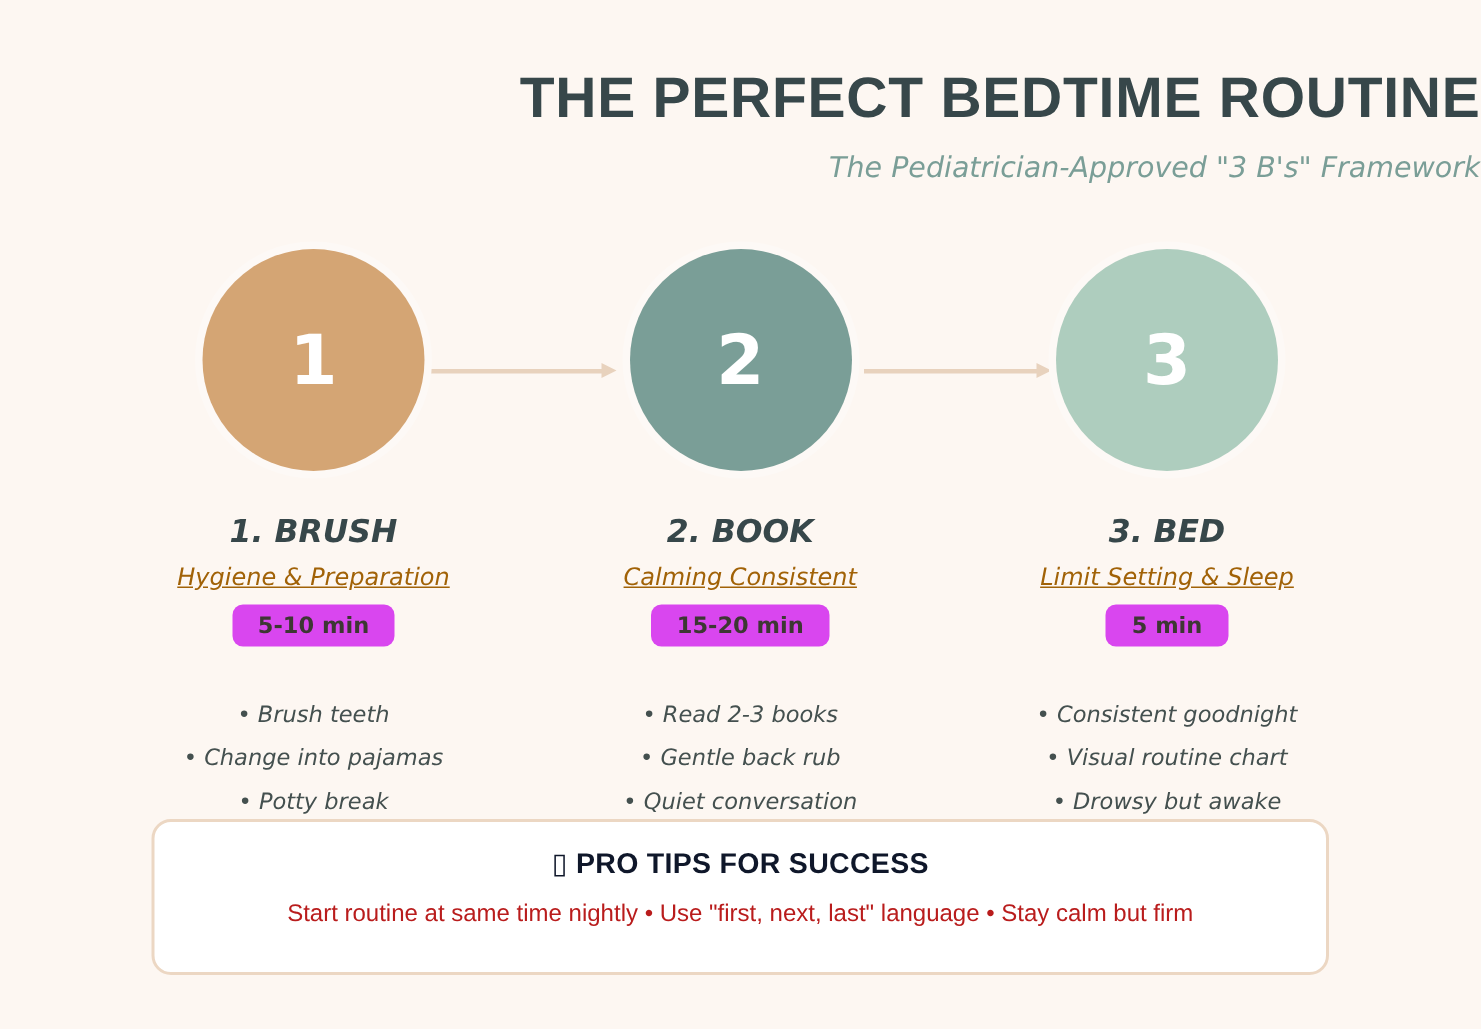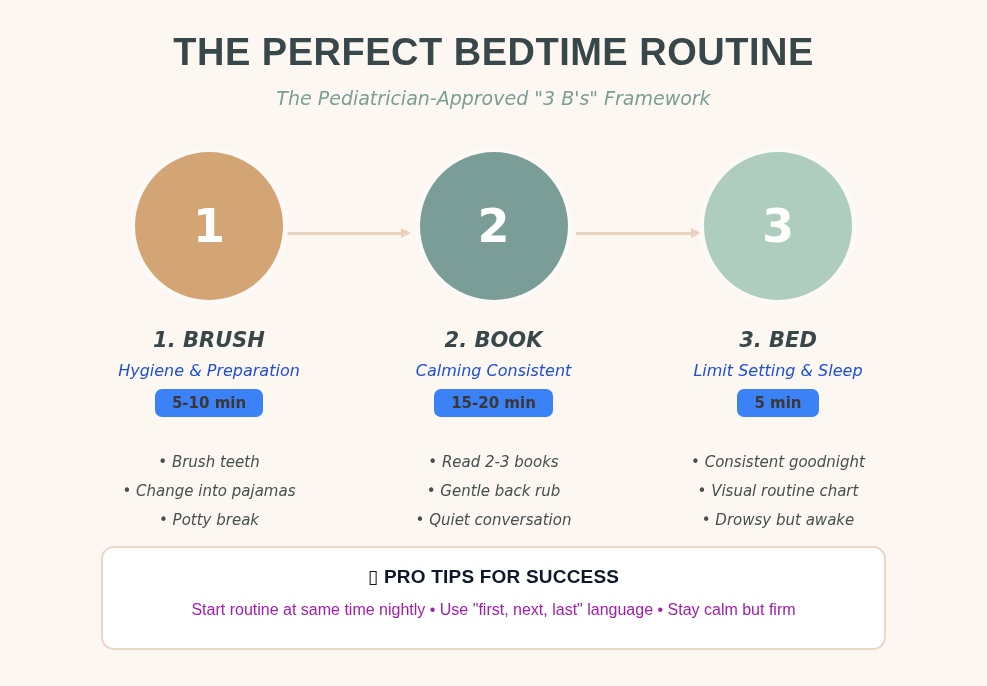--- a/index.html
+++ b/index.html
@@ -10,22 +10,22 @@
     width: 987px;
     height: 686px;
     background: #fdf7f2;
     font-family: "DejaVu Sans", "Liberation Sans", sans-serif;
     overflow: hidden;
     position: relative;
   }
 
   
   .header {
-    text-align: center;
-    padding-top: 30px;
+    text-align: right;
+    padding-top: 44px;
   }
   .main-title {
     font-family: "Liberation Sans", "DejaVu Sans", sans-serif;
     font-size: 38px;
     font-weight: bold;
     letter-spacing: 0.5px;
     color: #37474a;
     margin: 0;
     line-height: 1.2;
   }
@@ -74,28 +74,29 @@
     font-weight: bold;
     color: #37474a;
     margin-top: 28px;
     text-align: center;
     white-space: nowrap;
     font-style: italic;
   }
   .step-sub {
     font-size: 16px;
     font-style: italic;
-    color: #1d4ed8;
+    color: #a16207;
     margin-top: 9px;
     text-align: center;
     white-space: nowrap;
+    text-decoration: underline;
   }
   .duration {
     margin-top: 9px;
-    background: #3b82f6;
+    background: #d946ef;
     color: #3d3733;
     font-size: 15px;
     font-weight: bold;
     border-radius: 7px;
     padding: 5px 17px;
     display: inline-block;
   }
   .bullets {
     margin-top: 31px;
     text-align: center;
@@ -159,21 +160,21 @@
     letter-spacing: 0.2px;
     margin: 0;
   }
   .pro-tips-title .tofu {
     font-family: "DejaVu Sans", sans-serif;
     font-weight: normal;
   }
   .pro-tips-body {
     font-family: "Liberation Sans", "DejaVu Sans", sans-serif;
     font-size: 16px;
-    color: #a21caf;
+    color: #b91c1c;
     margin: 13px 0 0 0;
   }
 </style>
 </head>
 <body style="background: rgb(253, 247, 242);">
 
 <div class="header">
   <h1 class="main-title">THE PERFECT BEDTIME ROUTINE</h1>
   <p class="subtitle">The Pediatrician-Approved "3 B's" Framework</p>
 </div>

